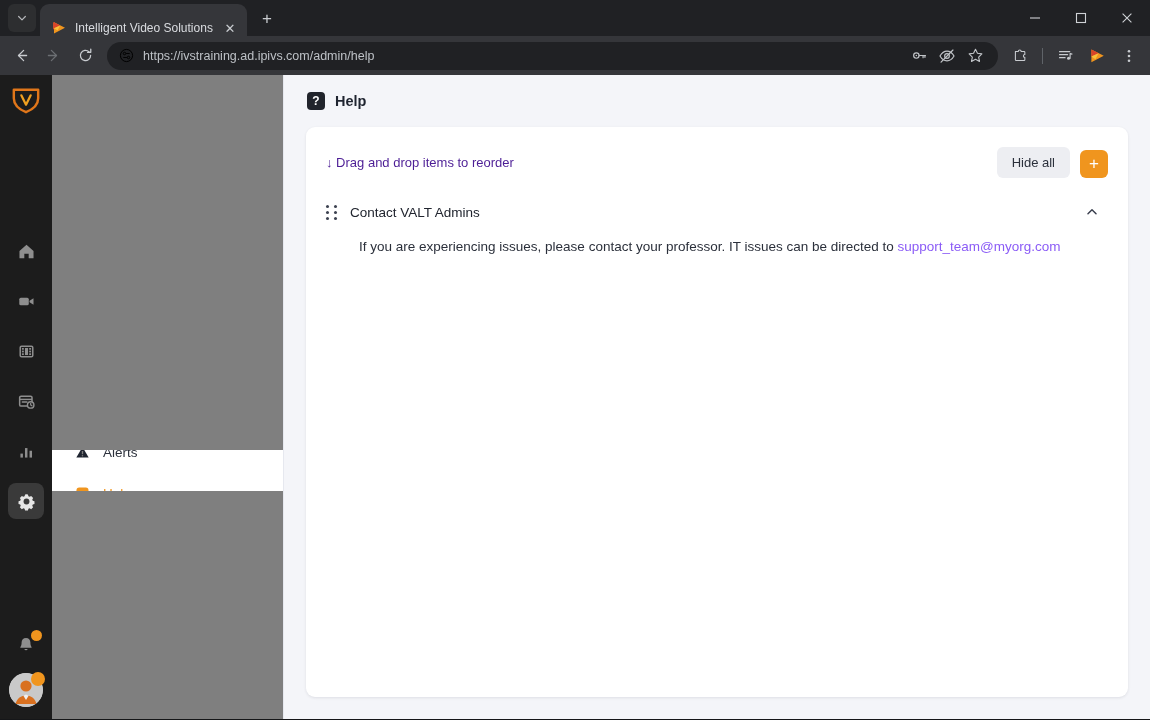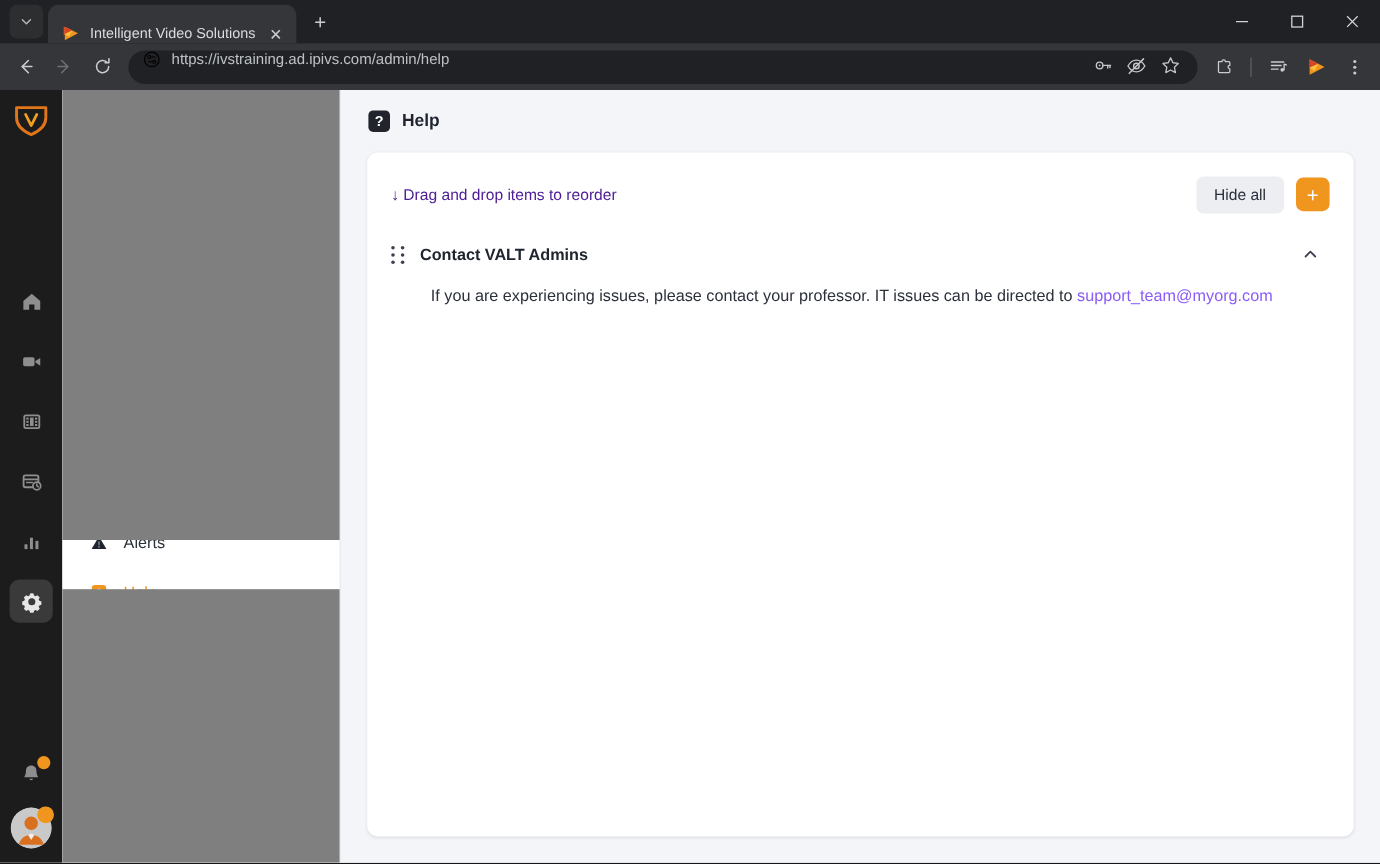--- a/index.html
+++ b/index.html
@@ -64,21 +64,21 @@
     background: #35363a; padding: 0 6px; gap: 2px; flex: none;
   }
   .tb-icon {
     width: 30px; height: 30px; border-radius: 50%;
     display: flex; align-items: center; justify-content: center;
     color: #c9ccd0; flex: none; cursor: pointer;
   }
   .tb-icon.disabled { color: #6c6f73; }
   .omnibox {
     flex: 1; height: 28px; background: #202124; border-radius: 14px;
-    display: flex; align-items: flex-start; gap: 9px; padding: 0 10px 0 12px;
+    display: flex; align-items: center; gap: 9px; padding: 0 10px 0 12px;
     margin: 0 5px; min-width: 0; cursor: text;
   }
   .omnibox-url {
     flex: 1; color: #bdc1c6; font-size: 12.5px;
     white-space: nowrap; overflow: hidden; text-overflow: ellipsis;
   }
   .omni-right { display: flex; align-items: center; gap: 2px; }
   .omni-icon {
     width: 26px; height: 26px; display: flex; align-items: center;
     justify-content: center; color: #c1c4c8; cursor: pointer;
@@ -175,37 +175,36 @@
   .card {
     margin: 17px 22px 22px 22px; background: #fff;
     border-radius: 9px; box-shadow: 0 1px 3px rgba(25,30,45,.10);
     flex: 1; padding: 18px 20px 0 20px; position: relative; overflow:hidden;
   }
   .card-top {
     display: flex; align-items: center; justify-content: space-between;
     min-height: 34px;
   }
   .reorder-hint { font-size: 13px; color: #4c1d95; display:flex; align-items:center; gap:3px; }
-  .card-actions { display: flex; align-items: center; gap: 10px; }
+  .card-actions { display: flex; align-items: flex-end; gap: 10px; }
   .hide-all-btn {
     background: #edeef2; color: #2b303b; border: none; border-radius: 6px;
     font-size: 13px; padding: 8px 15px; cursor: pointer;
     font-family: "Liberation Sans", sans-serif;
   }
   .add-btn {
     width: 28px; height: 28px; border-radius: 6px; background: #f0951e;
     border: none; color: #fff; font-size: 17px; line-height: 1;
     display: flex; align-items: center; justify-content: center; cursor: pointer;
   }
 
   .topic { margin-top: 21px; }
   .topic-head {
     display: flex; align-items: center; gap: 13px;
     padding-right: 4px;
-    font-weight: bold;
   }
   .drag-handle {
     width: 11px; display: grid; grid-template-columns: 3px 3px;
     gap: 3px 5px; cursor: grab; flex: none;
   }
   .drag-handle i { width: 3px; height: 3px; background: #3c4150; border-radius: 50%; display:block; }
   .topic-title { font-size: 13.5px; color: #21252f; flex: 1; }
   .chev-btn {
     width: 24px; height: 24px; display:flex; align-items:center;
     justify-content:center; color:#3c4150; cursor:pointer; flex:none;

